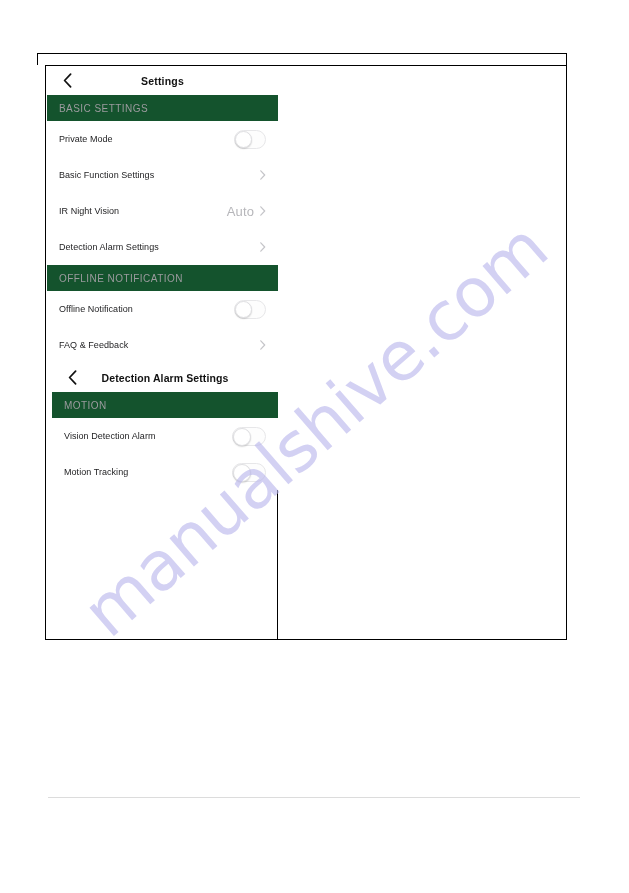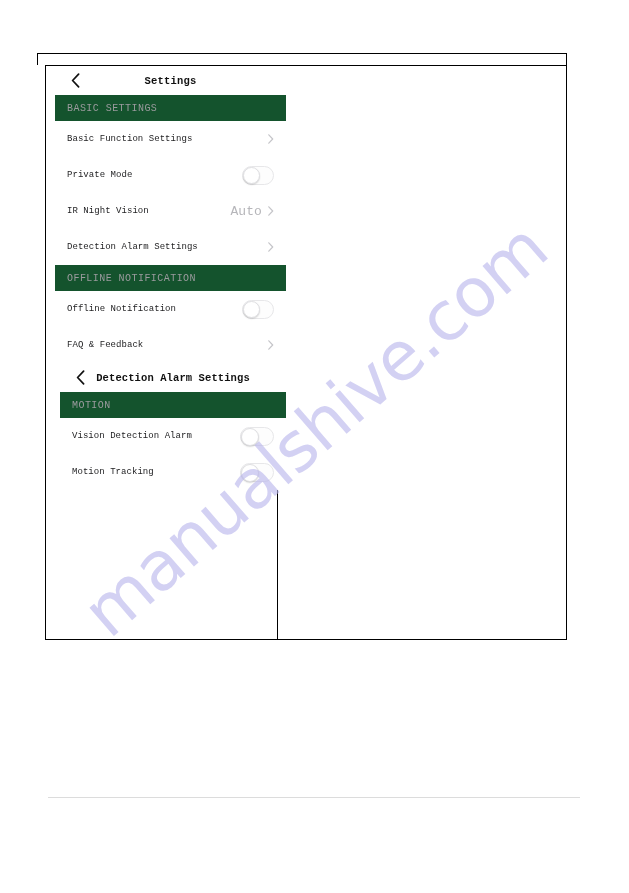--- a/index.html
+++ b/index.html
@@ -49,26 +49,25 @@
   .doc-table .col-divider {
     position: absolute;
     left: 231px;
     top: 0;
     bottom: 0;
     width: 1px;
     background: #000000;
   }
   .doc-table .cell-left {
     position: absolute;
-    left: 9px;
+    left: 1px;
     top: 0;
     width: 231px;
     height: 100%;
     overflow: hidden;
-    font-family: Liberation Mono, monospace;
   }
   .doc-table .cell-right {
     position: absolute;
     left: 232px;
     top: 0;
     right: 0;
     height: 100%;
   }
 
   
@@ -228,33 +227,33 @@
             <svg width="9" height="15" viewBox="0 0 9 15">
               <path d="M7.6 1.2 L1.6 7.5 L7.6 13.8" fill="none" stroke="#111111" stroke-width="1.7" stroke-linecap="round" stroke-linejoin="round"></path>
             </svg>
           </span>
           <span class="nav-title">Settings</span>
         </div>
 
         <div class="sec-header">BASIC SETTINGS</div>
 
         <div class="row">
+          <span class="row-label">Private Mode</span>
+          <span class="toggle">
+              <span class="knob"></span>
+            </span>
+        </div>
+
+        <div class="row">
           <span class="row-label">Basic Function Settings</span>
           <span class="chev">
             <svg width="6" height="10" viewBox="0 0 6 10">
                 <path d="M0.8 0.8 L4.7 5 L0.8 9.2" fill="none" stroke="#c5c5c9" stroke-width="1.2" stroke-linecap="round" stroke-linejoin="round"></path>
               </svg>
           </span>
-        </div>
-
-        <div class="row">
-          <span class="row-label">Private Mode</span>
-          <span class="toggle">
-              <span class="knob"></span>
-            </span>
         </div>
 
         <div class="row">
           <span class="row-label">IR Night Vision</span>
           <span class="row-value">Auto</span>
           <span class="chev">
             <svg width="6" height="10" viewBox="0 0 6 10">
                 <path d="M0.8 0.8 L4.7 5 L0.8 9.2" fill="none" stroke="#c5c5c9" stroke-width="1.2" stroke-linecap="round" stroke-linejoin="round"></path>
               </svg>
           </span>

